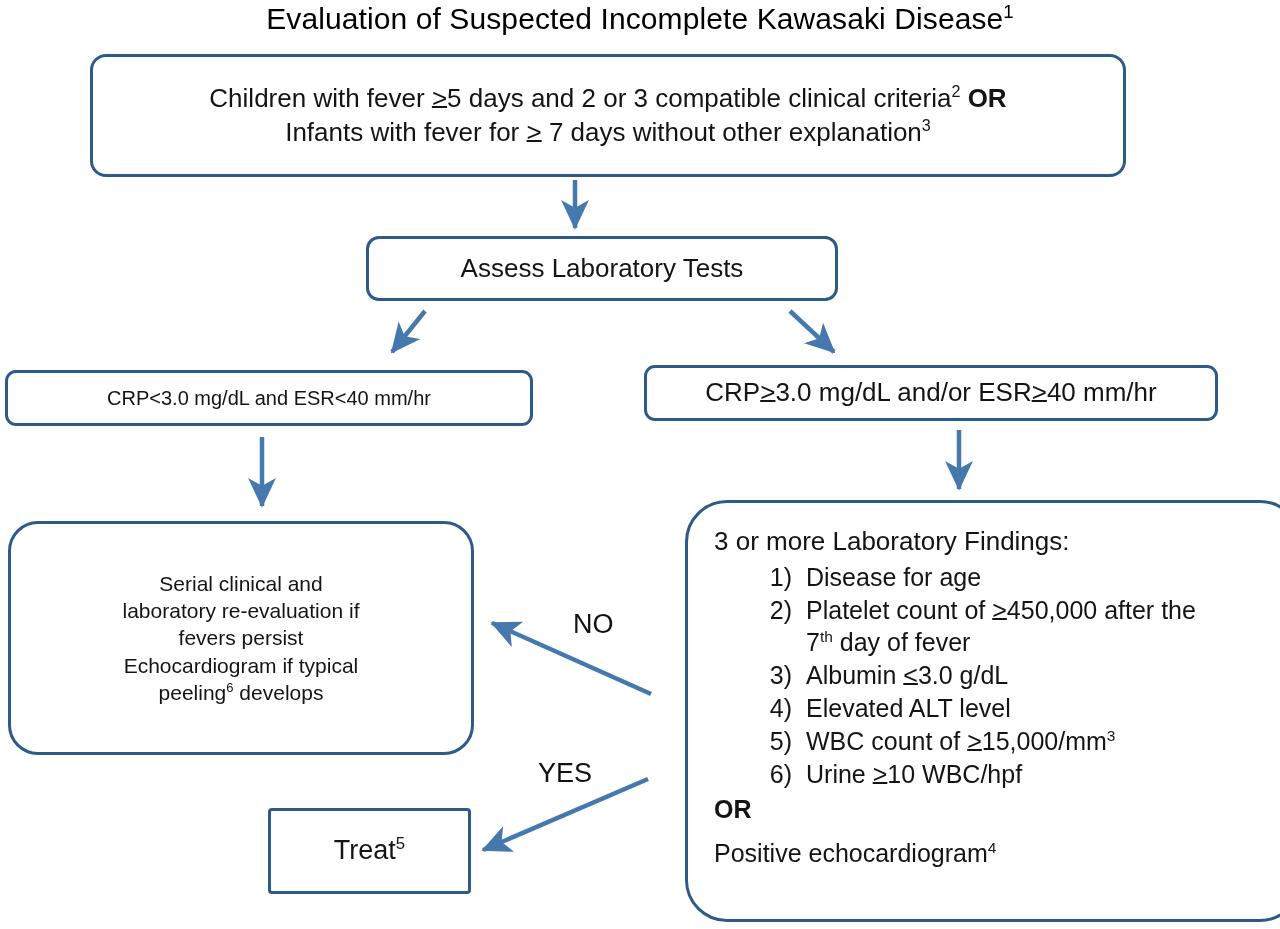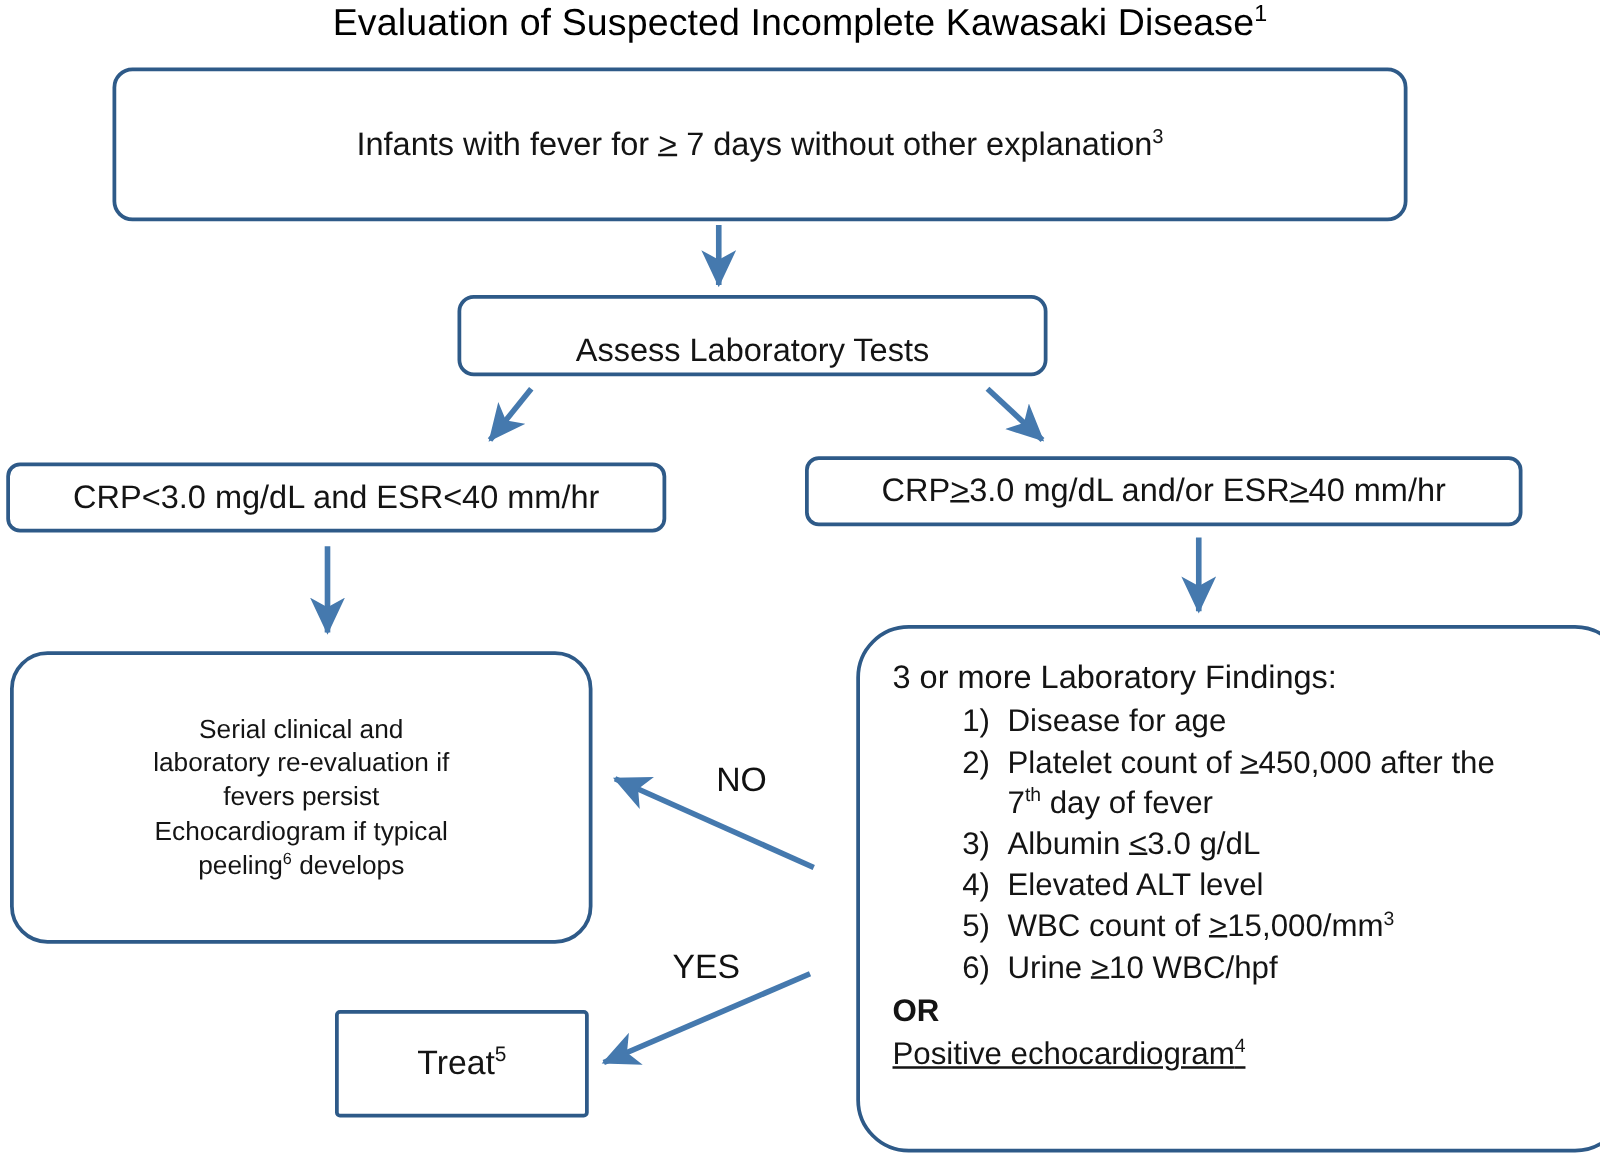--- a/index.html
+++ b/index.html
@@ -52,26 +52,25 @@
   
   #node-entry {
     left: 90px; top: 54px; width: 1036px; height: 123px;
     border-radius: 16px;
     font-size: 26px;
   }
   #node-assess {
     left: 366px; top: 236px; width: 472px; height: 65px;
     border-radius: 13px;
     font-size: 26px;
-    align-items: flex-end;
   }
   #node-crp-low {
     left: 5px; top: 370px; width: 528px; height: 56px;
     border-radius: 11px;
-    font-size: 26px;
+    font-size: 20px;
   }
   #node-crp-high {
     left: 644px; top: 365px; width: 574px; height: 56px;
     border-radius: 11px;
     font-size: 26px;
   }
   #node-serial {
     left: 8px; top: 521px; width: 466px; height: 234px;
     border-radius: 30px;
     font-size: 21px;
@@ -110,22 +109,21 @@
     left: 0;
     top: 0;
     width: 44px;
     text-align: right;
   }
   .findings-or {
     font-weight: bold;
     margin-top: 3px;
   }
   .findings-tail {
-    margin-top: 2px;
-    text-decoration: underline;
+    margin-top: 12px;
   }
   .ge, .le {
     text-decoration: underline;
     text-underline-offset: -1px;
   }
   sup {
     font-size: 0.62em;
     vertical-align: super;
     line-height: 0;
   }
@@ -166,20 +164,21 @@
 
     <line x1="959" y1="430" x2="959" y2="489" stroke="#4579AE" stroke-width="4.5" marker-end="url(#ah)"></line>
 
     <line x1="651" y1="694" x2="492" y2="623" stroke="#4579AE" stroke-width="4.5" marker-end="url(#ah)"></line>
 
     <line x1="648" y1="779" x2="483" y2="850" stroke="#4579AE" stroke-width="4.5" marker-end="url(#ah)"></line>
   </svg>
 
   <div class="node" id="node-entry">
     <div>
+      <div><span>Children with fever </span><span class="ge">&gt;</span><span>5 days and 2 or 3 compatible clinical criteria</span><sup>2</sup> <b class="or">OR</b></div>
       <div><span>Infants with fever for </span><span class="ge">&gt;</span><span> 7 days without other explanation</span><sup>3</sup></div>
     </div>
   </div>
 
   <div class="node" id="node-assess">
     <span>Assess Laboratory Tests</span>
   </div>
 
   <div class="node" id="node-crp-low">
     <span>CRP&lt;3.0 mg/dL and ESR&lt;40 mm/hr</span>

